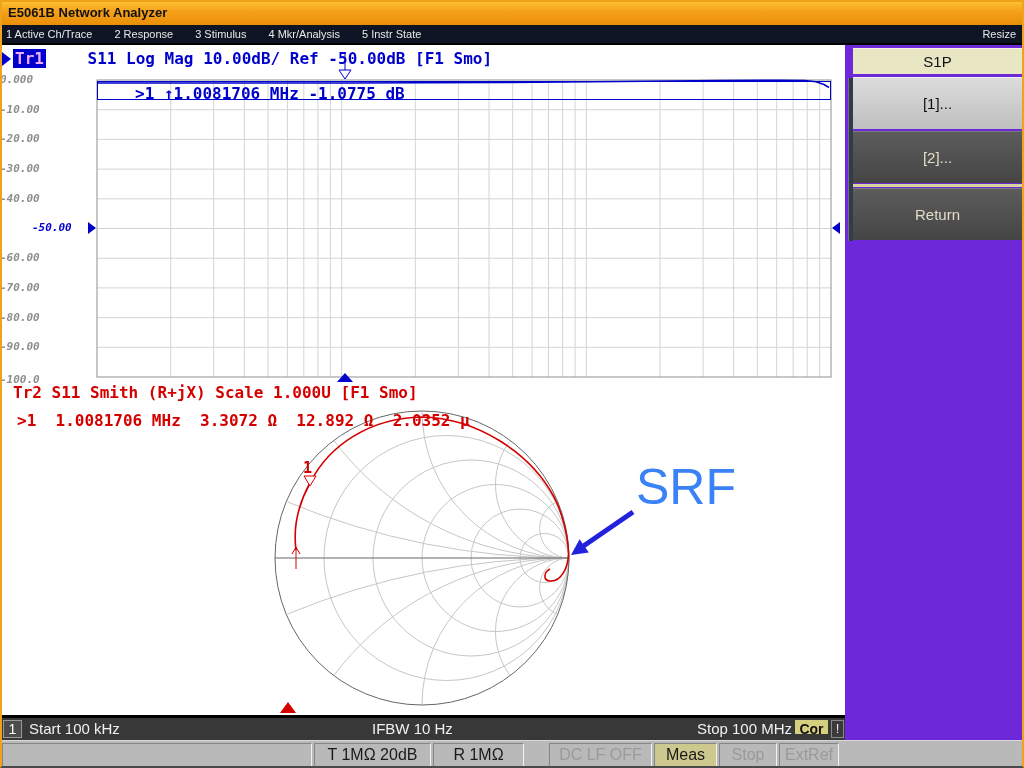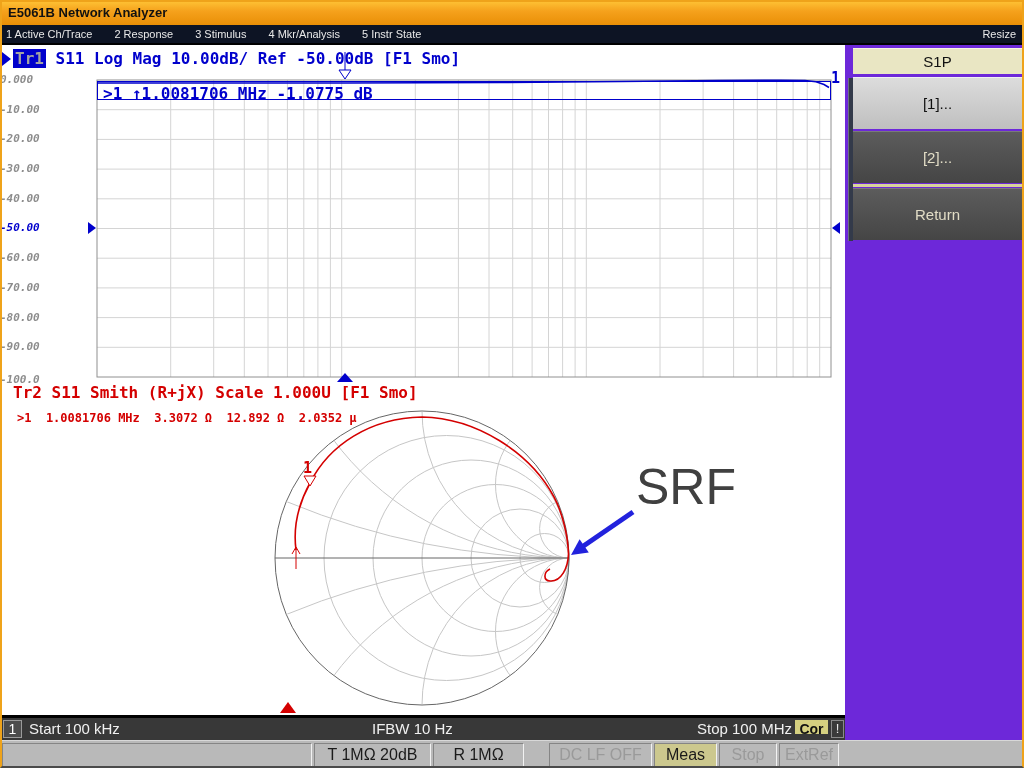--- a/index.html
+++ b/index.html
@@ -19,35 +19,35 @@
              display:flex; align-items:center; gap:22px; padding-left:6px; z-index:5; }
   #menubar .mi { cursor:default; white-space:pre; }
   #resize { position:absolute; right:8px; top:0; line-height:18px; }
 
   
   #workspace { left:0; top:45px; width:845px; height:670px; background:#fff; z-index:1; }
   #plot-svg { left:0; top:45px; width:845px; height:670px; z-index:2; }
 
   .mono { font-family:"DejaVu Sans Mono","Liberation Mono",monospace;
           font-weight:bold; white-space:pre; z-index:3; }
-  .blue { color:#0000cc; }
+  .blue { color:#0000cc;margin-left:32px; }
   .red  { color:#d40000; }
   .gray { color:#8c8c8c; }
 
   #tr1-header { left:2px; top:50px; font-size:16px; height:17px; display:flex; align-items:center; }
   .tri-right { display:inline-block; width:0; height:0; border-top:7px solid transparent;
                border-bottom:7px solid transparent; border-left:9px solid #0000cc; margin-right:2px; }
-  #tr1-label { background:#0000cc; color:#a3a3a3; padding:0 2px; }
+  #tr1-label { background:#0000cc; color:#f0abfc; padding:0 2px; }
   .ylab { width:86px; text-align:left; font-size:11px; line-height:16px;font-style:italic; }
   #mk1-readout { left:103px; top:84px; font-size:16px; }
   #tr1-endlabel { left:831px; top:69px; font-size:15px; }
   #tr2-header { left:13px; top:383px; font-size:16px; }
-  #tr2-readout { left:17px; top:411px; font-size:12px; }
+  #tr2-readout { left:17px; top:411px; font-size:16px; }
   #mk2-label { left:303px; top:459px; font-size:15px; }
-  #srf-label { left:636px; top:458px; font-size:50px; color:#404040; z-index:3;
+  #srf-label { left:636px; top:458px; font-size:50px; color:#3b82f6; z-index:3;
                font-family:"Liberation Sans",sans-serif; }
 
   
   #sidebar { left:845px; top:45px; width:212px; height:695px; background:#6d28d9; z-index:4; }
   #splitter { left:3px; top:33px; width:5px; height:163px; background:#333a4a;
               border-left:1px solid #6a7080; }
   .skey { left:8px; width:169px; height:52px; font-size:15px; line-height:52px;
           text-align:center; cursor:pointer; }
   #sk-title { left:8px; top:3px; width:169px; height:26px; background:#e9e6c3;
               border-top:1px solid #f7f5e0; color:#111; font-size:15px;

